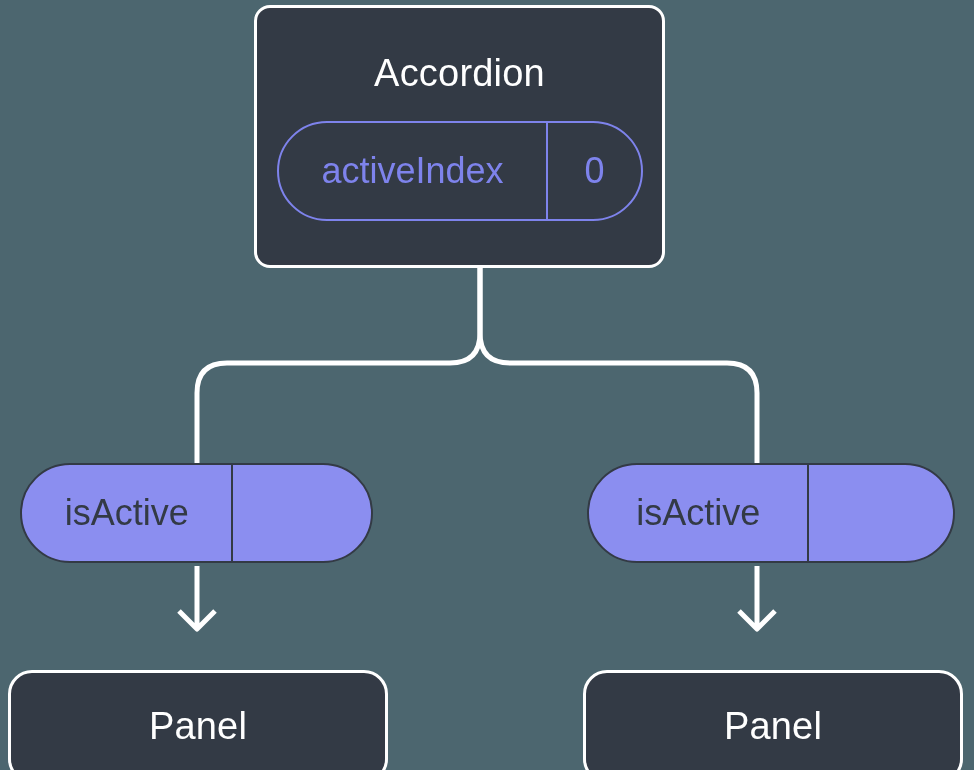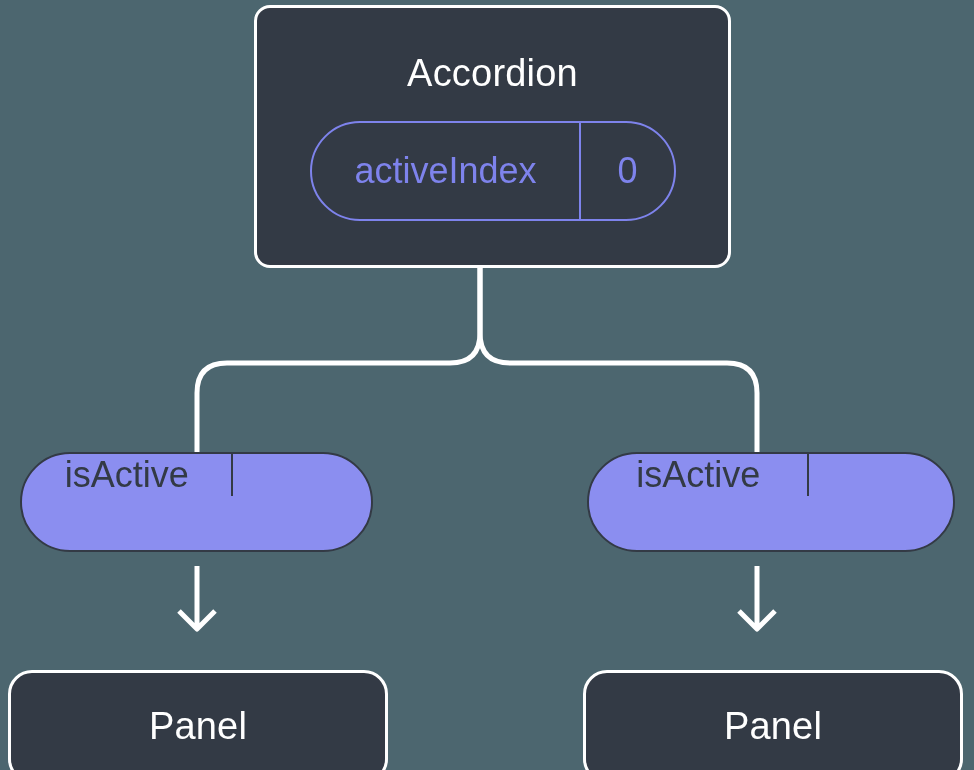--- a/index.html
+++ b/index.html
@@ -31,21 +31,21 @@
     position: absolute;
     box-sizing: border-box;
     background: var(--node-bg, #333A45);
     border: 3px solid var(--node-border, #FFFFFF);
     display: flex;
     flex-direction: column;
     align-items: center;
     justify-content: center;
   }
   .node.root {
-    left: 254px; top: 5px; width: 477px; height: 263px;
+    left: 254px; top: 5px; width: 411px; height: 263px;
     border-radius: 16px;
     gap: 26px;
   }
   .node.panel {
     border-radius: 24px;
     top: 670px; width: 380px; height: 113px;
   }
   .node.panel.left  { left: 8px; }
   .node.panel.right { left: 583px; }
   .node-title {
@@ -74,25 +74,24 @@
     color: var(--pill-outline, #7E83EC);
     background: transparent;
   }
   .pill.outlined .cell-name {
     width: 74%;
     border-right: 2.5px solid var(--pill-outline, #7E83EC);
   }
   .pill.outlined .cell-value { flex: 1; }
   .pill.filled {
     position: absolute;
-    top: 452px; height: 100px;
+    top: 463px; height: 100px;
     background: var(--pill-fill, #8B8EF0);
     border: 2.5px solid var(--pill-text-dark, #333A45);
     color: var(--pill-text-dark, #333A45);
-    flex-direction: column;
   }
   .pill.filled.left  { left: 20px;  width: 353px; }
   .pill.filled.right { left: 587px; width: 368px; }
   .pill.filled .cell-name {
     width: 60%;
     border-right: 2.5px solid var(--pill-text-dark, #333A45);
   }
   .pill.filled .cell-value { flex: 1; }
 </style>
 </head>

